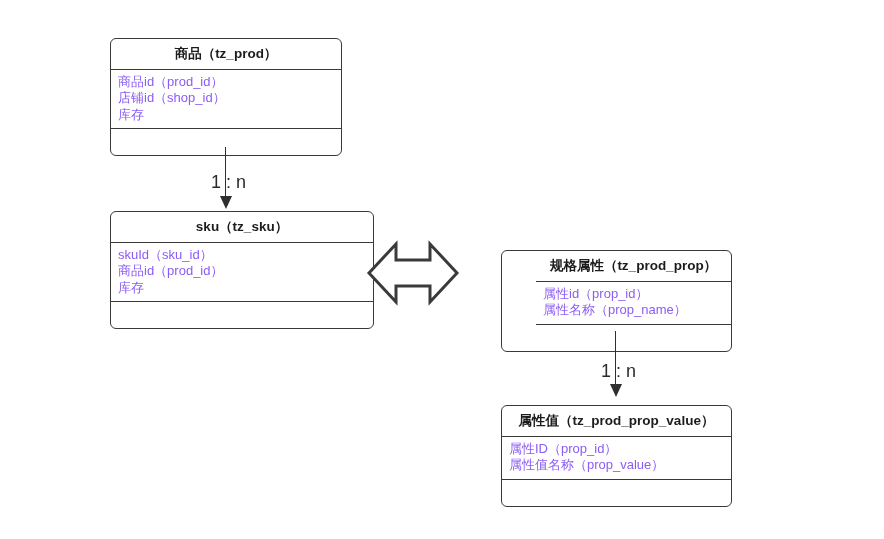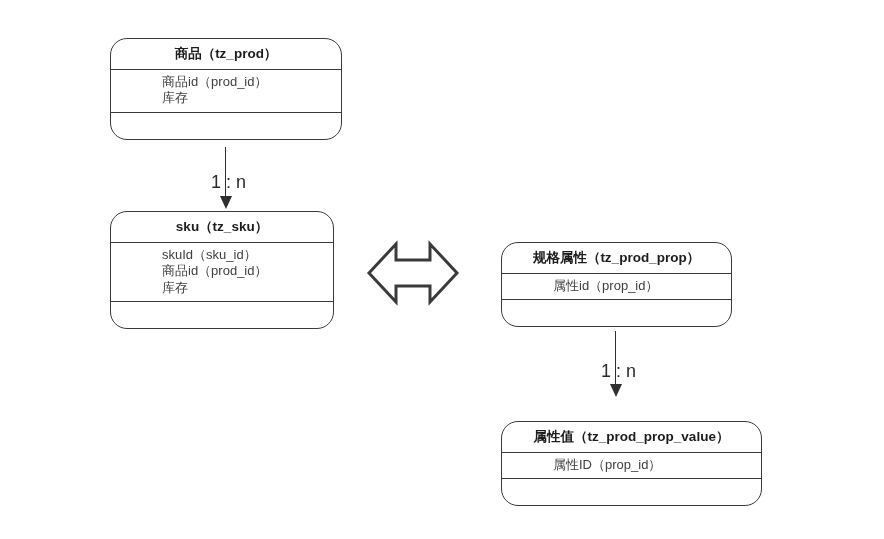--- a/index.html
+++ b/index.html
@@ -18,21 +18,21 @@
     position: relative;
     width: 884px;
     height: 539px;
   }
 
   
   .entity {
     position: absolute;
     box-sizing: border-box;
     border: 1.6px solid #3a3a3a;
-    border-radius: 17px;
+    border-radius: 6px;
     background: #ffffff;
     overflow: hidden;
   }
   .entity-header {
     text-align: center;
     font-weight: bold;
     font-size: 13.5px;
     line-height: 1;
     padding: 8px 6px 8px 6px;
     color: #1c1c1c;
@@ -41,23 +41,22 @@
   .entity-divider {
     height: 0;
     border-top: 1.6px solid #3a3a3a;
   }
   .entity-attrs {
     padding: 4px 0 5px 7px;
   }
   .attr-row {
     font-size: 13px;
     line-height: 16.5px;
-    color: #404040;
+    color: #8b5cf6;
     white-space: nowrap;
-    margin-left: 44px;
   }
   .entity-footer {
     height: 26px;
   }
 
   
   .connector {
     position: absolute;
   }
   .conn-line {
@@ -88,69 +87,72 @@
 </head>
 <body>
 
 <div id="canvas">
 
   <div class="entity" style="left:110px; top:38px; width:232px;">
     <div class="entity-header">商品（tz_prod）</div>
     <div class="entity-divider"></div>
     <div class="entity-attrs">
       <div class="attr-row">商品id（prod_id）</div>
+      <div class="attr-row">店铺id（shop_id）</div>
       <div class="attr-row">库存</div>
     </div>
     <div class="entity-divider"></div>
     <div class="entity-footer"></div>
   </div>
 
   <div class="connector">
     <div class="conn-line" style="left:225px; top:147px; height:50px;"></div>
     <div class="conn-arrowhead" style="left:219.5px; top:196px;"></div>
     <div class="conn-label" style="left:211px; top:173px;">1 : n</div>
   </div>
 
-  <div class="entity" style="left:110px; top:211px; width:224px;">
+  <div class="entity" style="left:110px; top:211px; width:264px;">
     <div class="entity-header">sku（tz_sku）</div>
     <div class="entity-divider"></div>
     <div class="entity-attrs">
       <div class="attr-row">skuId（sku_id）</div>
       <div class="attr-row">商品id（prod_id）</div>
       <div class="attr-row">库存</div>
     </div>
     <div class="entity-divider"></div>
     <div class="entity-footer"></div>
   </div>
 
   <div class="double-arrow" style="left:366px; top:236px; width:94px; height:74px;">
     <svg width="94" height="74" viewBox="0 0 94 74">
       <polygon points="3,37 30,8 30,24 64,24 64,8 91,37 64,66 64,50 30,50 30,66" fill="#ffffff" stroke="#3a3a3a" stroke-width="3" stroke-linejoin="miter"></polygon>
     </svg>
   </div>
 
-  <div class="entity" style="left:501px; top:242px; width:231px;">
+  <div class="entity" style="left:501px; top:250px; width:231px;padding-left:34px;">
     <div class="entity-header">规格属性（tz_prod_prop）</div>
     <div class="entity-divider"></div>
     <div class="entity-attrs">
       <div class="attr-row">属性id（prop_id）</div>
+      <div class="attr-row">属性名称（prop_name）</div>
     </div>
     <div class="entity-divider"></div>
     <div class="entity-footer"></div>
   </div>
 
   <div class="connector">
     <div class="conn-line" style="left:615px; top:331px; height:54px;"></div>
     <div class="conn-arrowhead" style="left:609.5px; top:384px;"></div>
     <div class="conn-label" style="left:601px; top:362px;">1 : n</div>
   </div>
 
-  <div class="entity" style="left:501px; top:421px; width:261px;">
+  <div class="entity" style="left:501px; top:405px; width:231px;">
     <div class="entity-header">属性值（tz_prod_prop_value）</div>
     <div class="entity-divider"></div>
     <div class="entity-attrs">
       <div class="attr-row">属性ID（prop_id）</div>
+      <div class="attr-row">属性值名称（prop_value）</div>
     </div>
     <div class="entity-divider"></div>
     <div class="entity-footer"></div>
   </div>
 
 </div>
 
 </body></html>

